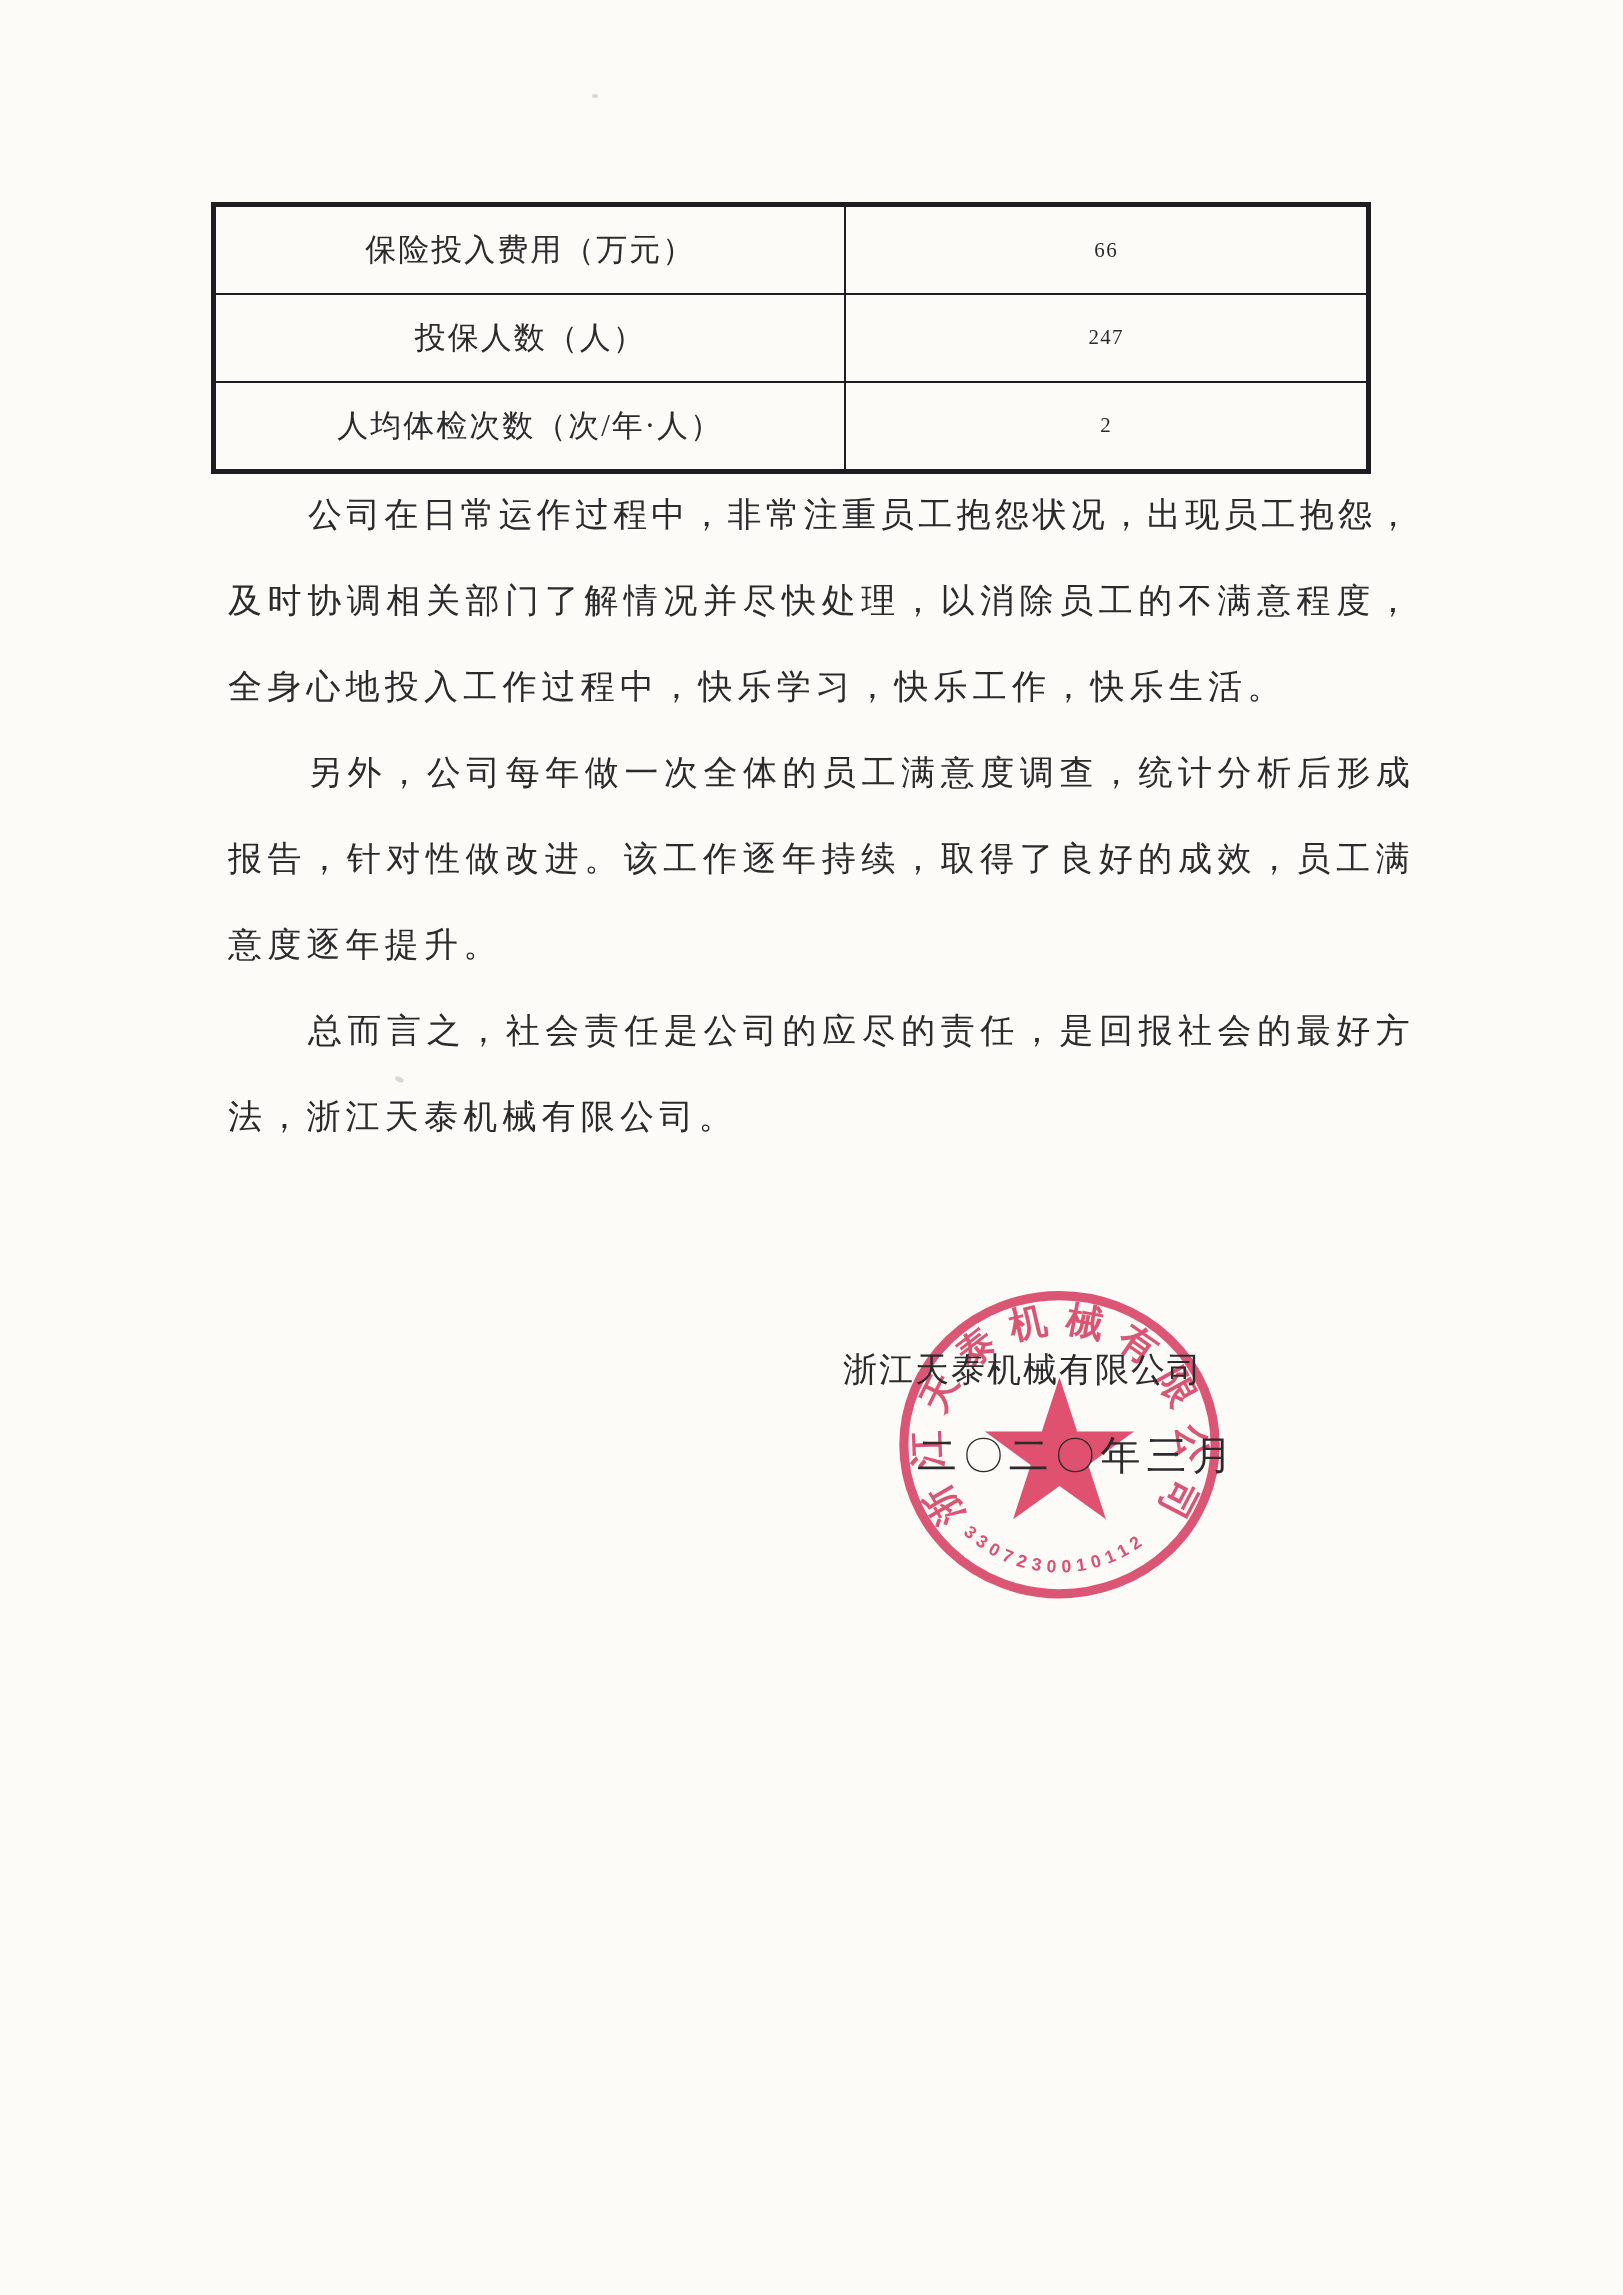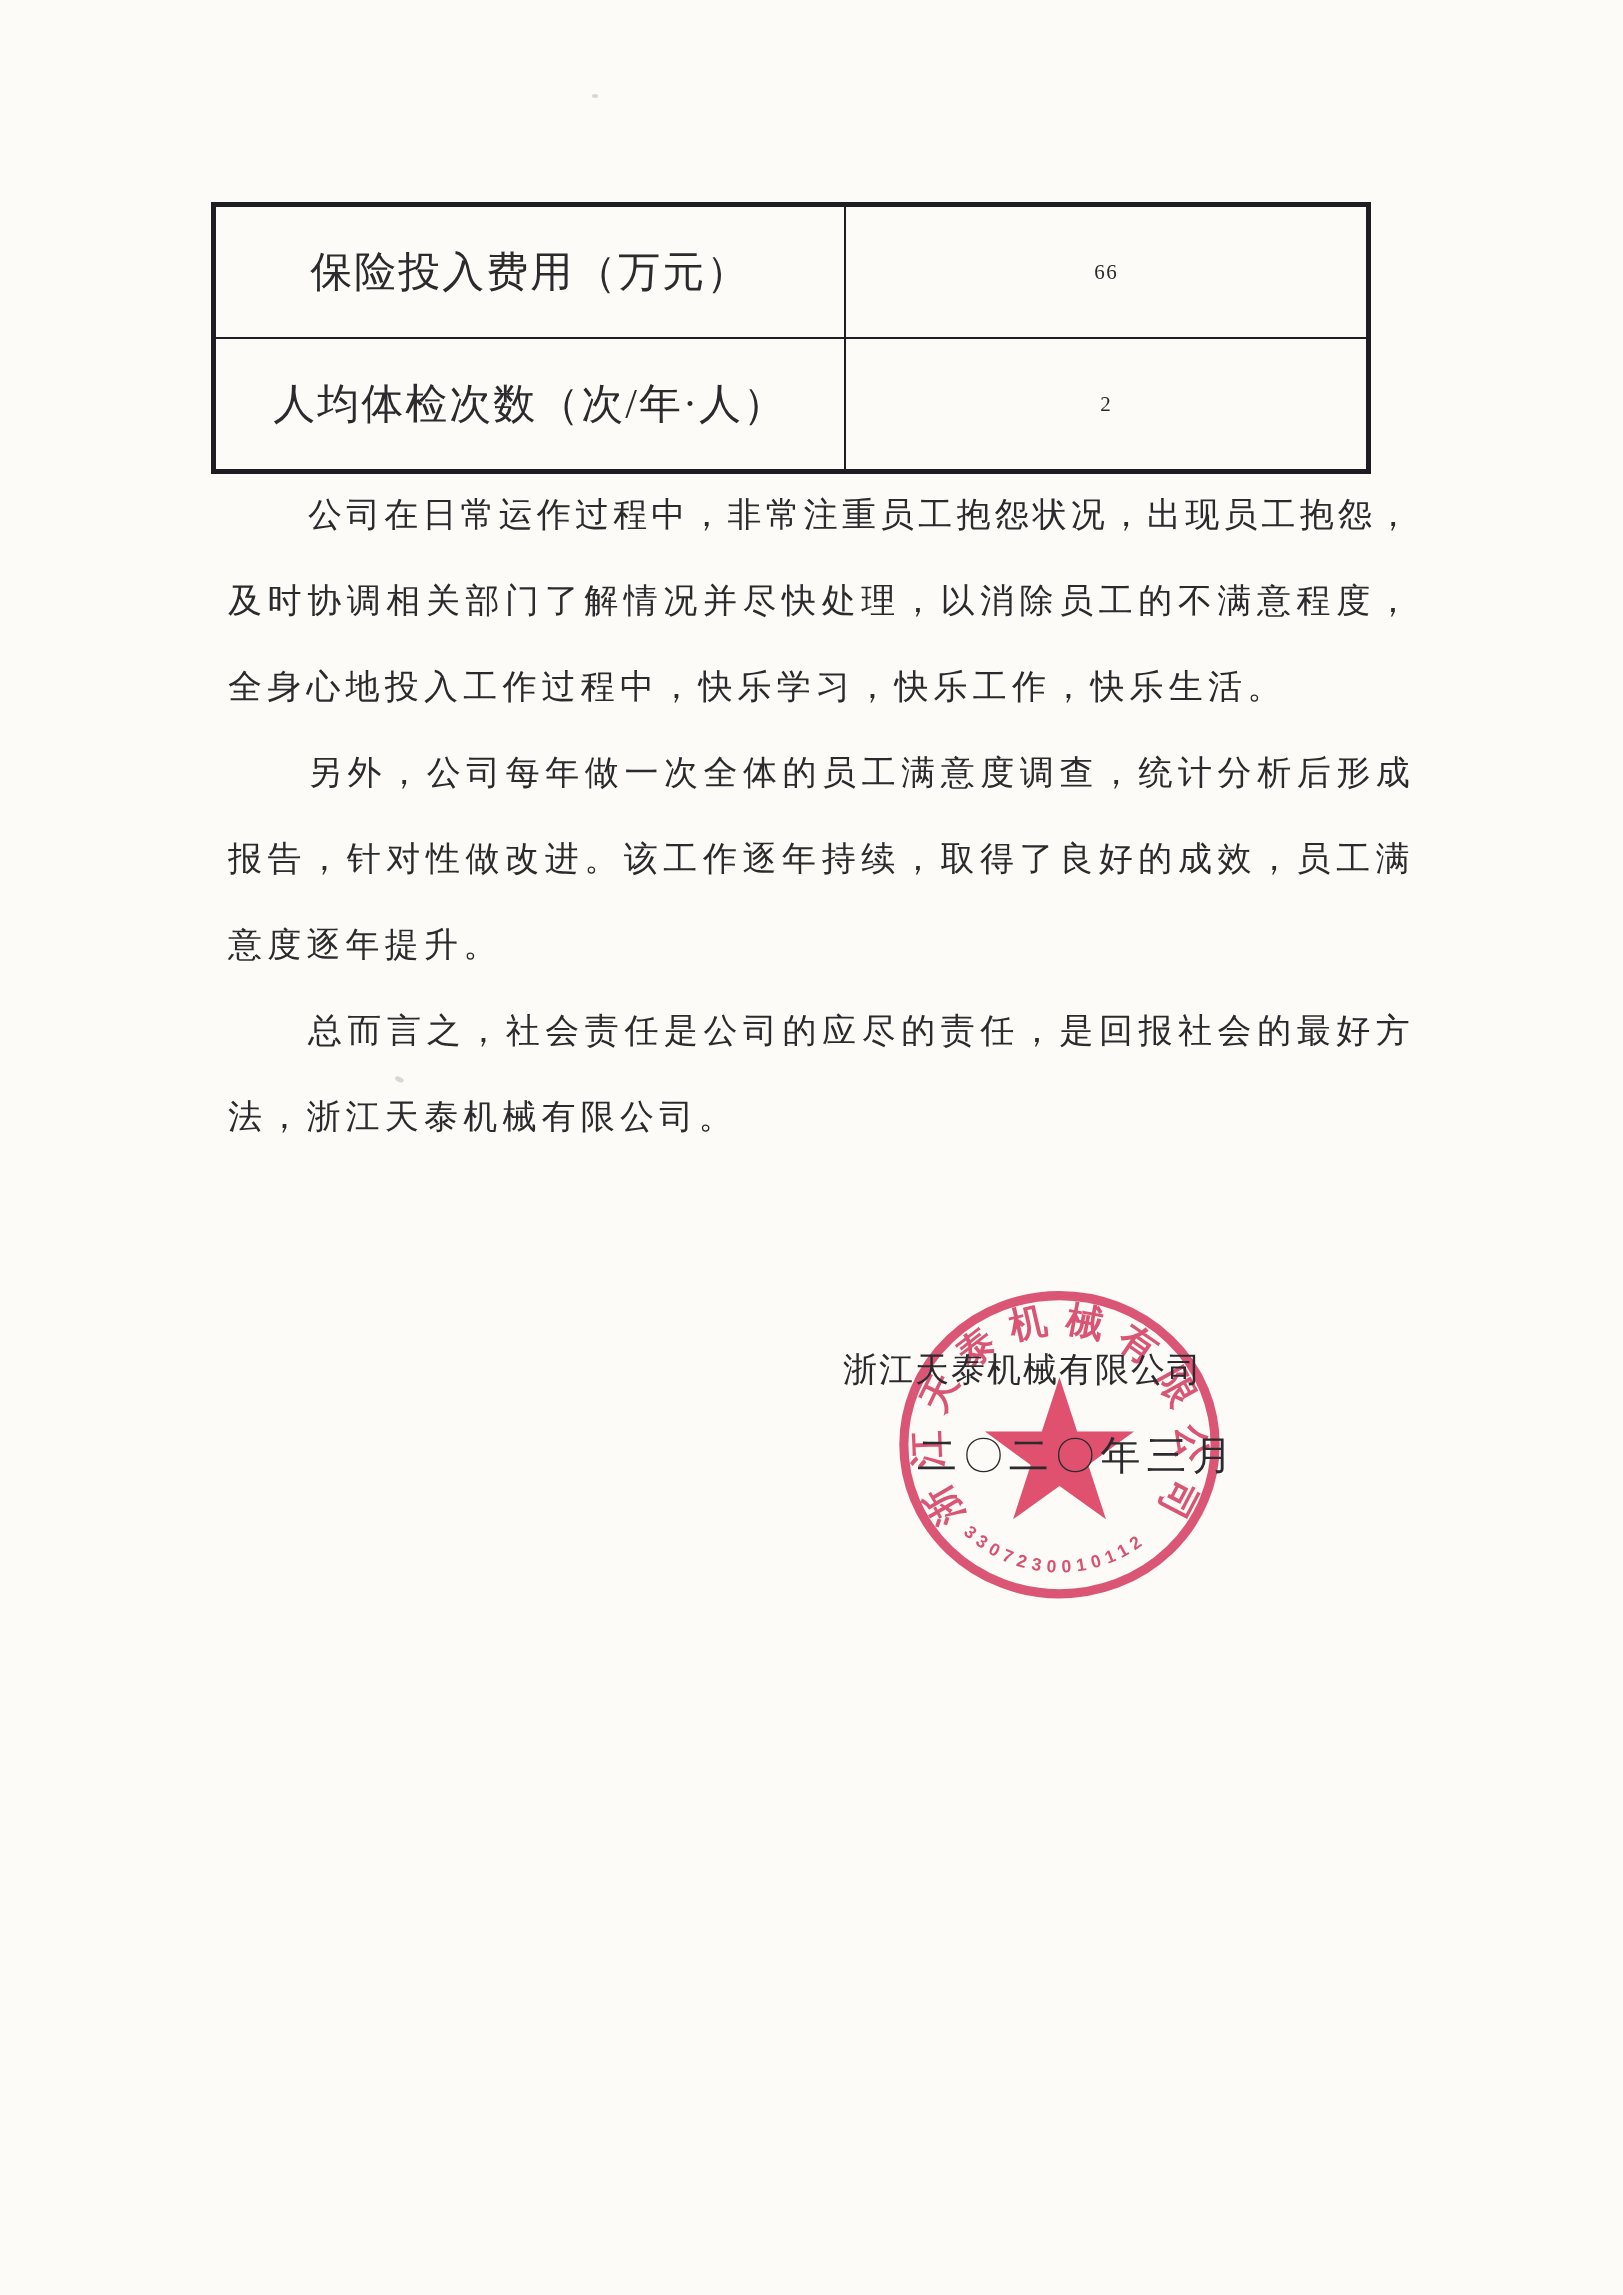--- a/index.html
+++ b/index.html
@@ -21,21 +21,21 @@
     top: 202px;
     width: 1160px;
     height: 272px;
     border-collapse: collapse;
     table-layout: fixed;
   }
   .metrics-table td {
     border: 2.6px solid #1e1e22;
     text-align: center;
     vertical-align: middle;
-    font-size: 42px;
+    font-size: 31px;
     letter-spacing: 2px;
     padding: 0;
   }
   .metrics-table { border: 5.2px solid #1e1e22; }
   .metrics-table col.c1 { width: 54.7%; }
   .metrics-table col.c2 { width: 45.3%; }
   .metrics-table td.val { font-size: 21px; letter-spacing: 1.3px; }
 
   
   .bodytext {
@@ -118,20 +118,24 @@
 
   <table class="metrics-table">
     <colgroup>
         <col class="c1">
         <col class="c2">
       </colgroup>
     <tbody>
       <tr>
         <td>保险投入费用（万元）</td>
         <td class="val">66</td>
+      </tr>
+      <tr>
+        <td>投保人数（人）</td>
+        <td class="val">247</td>
       </tr>
       <tr>
         <td>人均体检次数（次/年·人）</td>
         <td class="val">2</td>
       </tr>
     </tbody>
   </table>
 
   <div class="bodytext">
     <div class="line jc indent">

